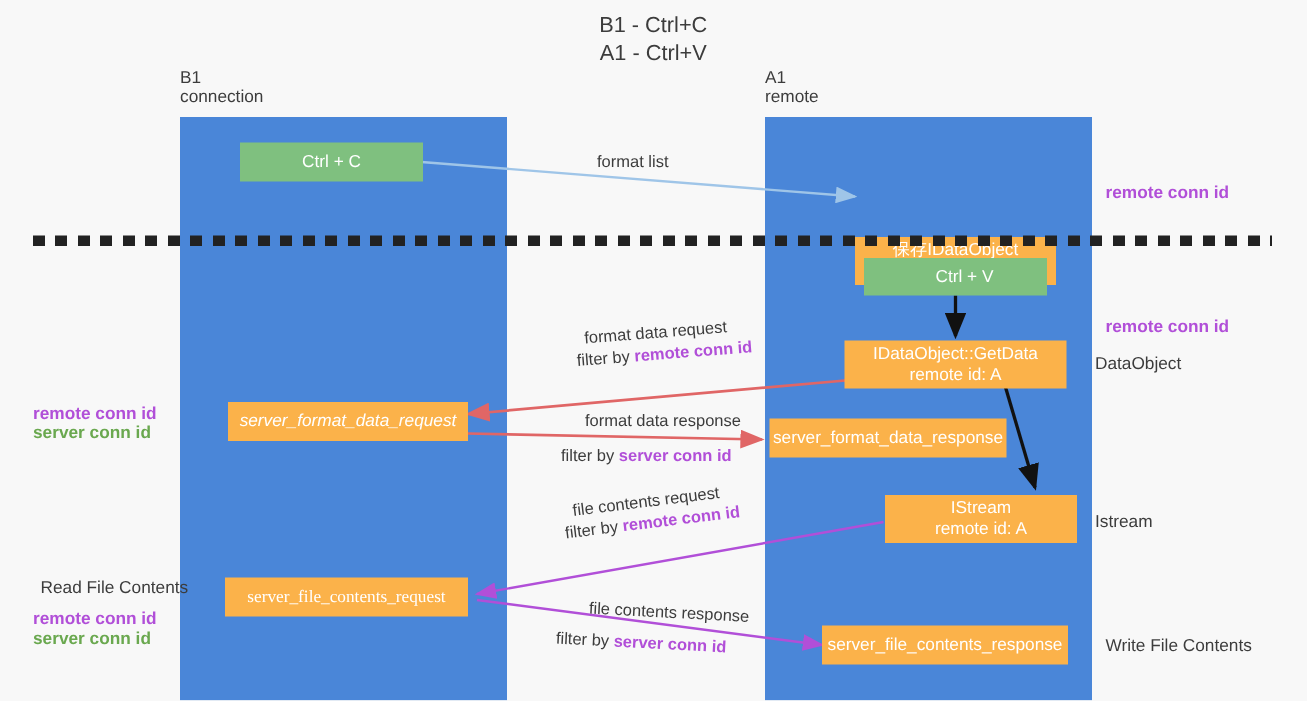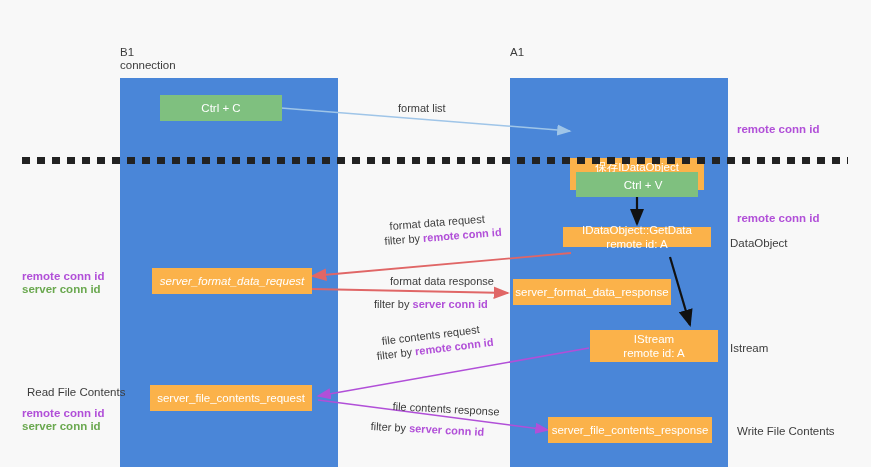--- a/index.html
+++ b/index.html
@@ -98,27 +98,32 @@
     width: 871px; height: 467px;
     overflow: visible;
     pointer-events: none;
   }
 </style>
 </head>
 <body>
 
 <div id="canvas">
 
+  <div class="title">
+    <span>B1 - Ctrl+C</span>
+    <span>A1 - Ctrl+V</span>
+  </div>
 
   <div class="col-header hdr-b1">
     <span class="l1">B1</span>
     <span class="l2">connection</span>
   </div>
   <div class="col-header hdr-a1">
     <span class="l1">A1</span>
+    <span class="l2">remote</span>
   </div>
 
   <div class="lane lane-b1"></div>
   <div class="lane lane-a1"></div>
 
   <svg class="arrows">
     <defs>
       <marker id="ah-blue" markerWidth="9" markerHeight="7" refX="8" refY="3.5" orient="auto">
         <polygon points="0 0, 9 3.5, 0 7" fill="#9fc5e8"></polygon>
       </marker>
@@ -154,39 +159,39 @@
 
   <div class="box box-orange" style="left:570px; top:114px; width:134px; height:32px;margin-top:44px;">
     <span>保存IDataObject</span>
     <span>remote id: A</span>
   </div>
 
   <div class="box box-green" style="left:576px; top:172px; width:122px; height:25px;padding-left:16px;">
     <span>Ctrl + V</span>
   </div>
 
-  <div class="box box-orange" style="left:563px; top:227px; width:148px; height:20px;">
+  <div class="box box-orange" style="left:563px; top:227px; width:148px; height:32px;">
     <span>IDataObject::GetData</span>
     <span>remote id: A</span>
   </div>
 
   <div class="box box-orange" style="left:152px; top:268px; width:160px; height:26px;font-style:italic;">
     <span>server_format_data_request</span>
   </div>
 
   <div class="box box-orange" style="left:513px; top:279px; width:158px; height:26px;">
     <span>server_format_data_response</span>
   </div>
 
   <div class="box box-orange" style="left:590px; top:330px; width:128px; height:32px;">
     <span>IStream</span>
     <span>remote id: A</span>
   </div>
 
-  <div class="box box-orange" style="left:150px; top:385px; width:162px; height:26px;">
+  <div class="box box-orange" style="left:150px; top:385px; width:162px; height:26px;font-family:Liberation Serif, serif;">
     <span>server_file_contents_request</span>
   </div>
 
   <div class="box box-orange" style="left:548px; top:417px; width:164px; height:26px;">
     <span>server_file_contents_response</span>
   </div>
 
   <div class="conn-label" style="left:398px; top:101px;">
     <span>format list</span>
   </div>

